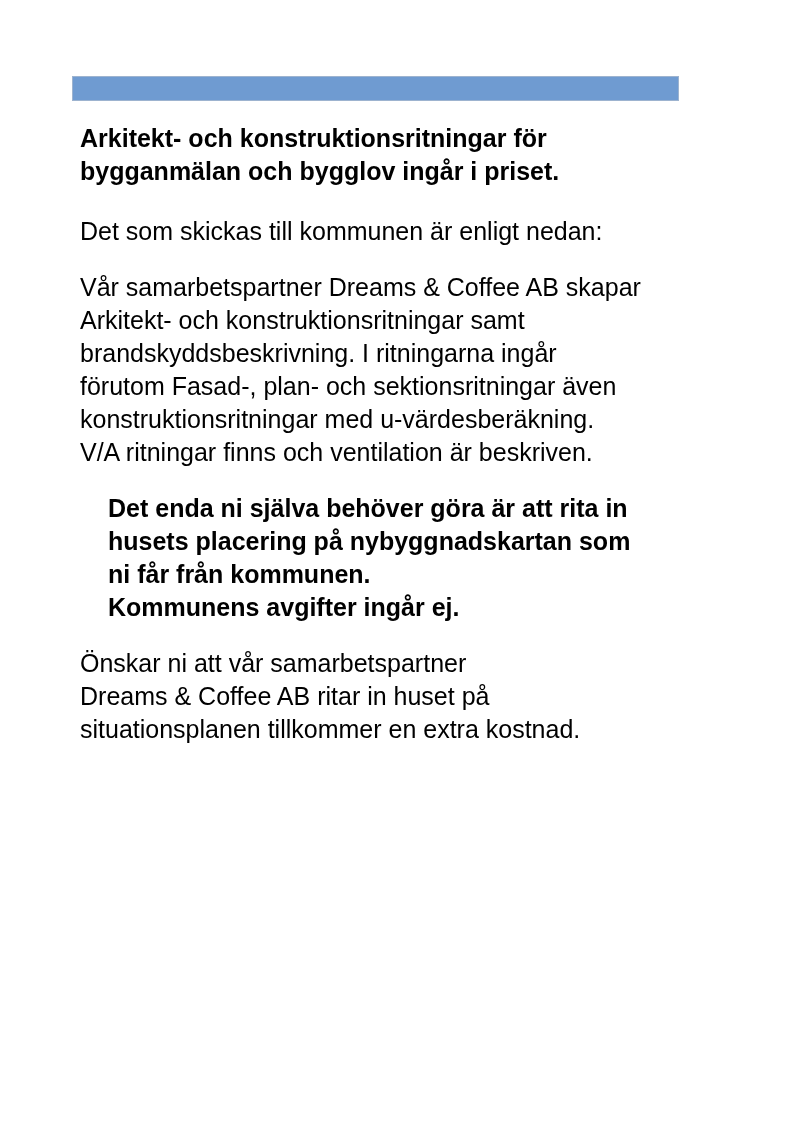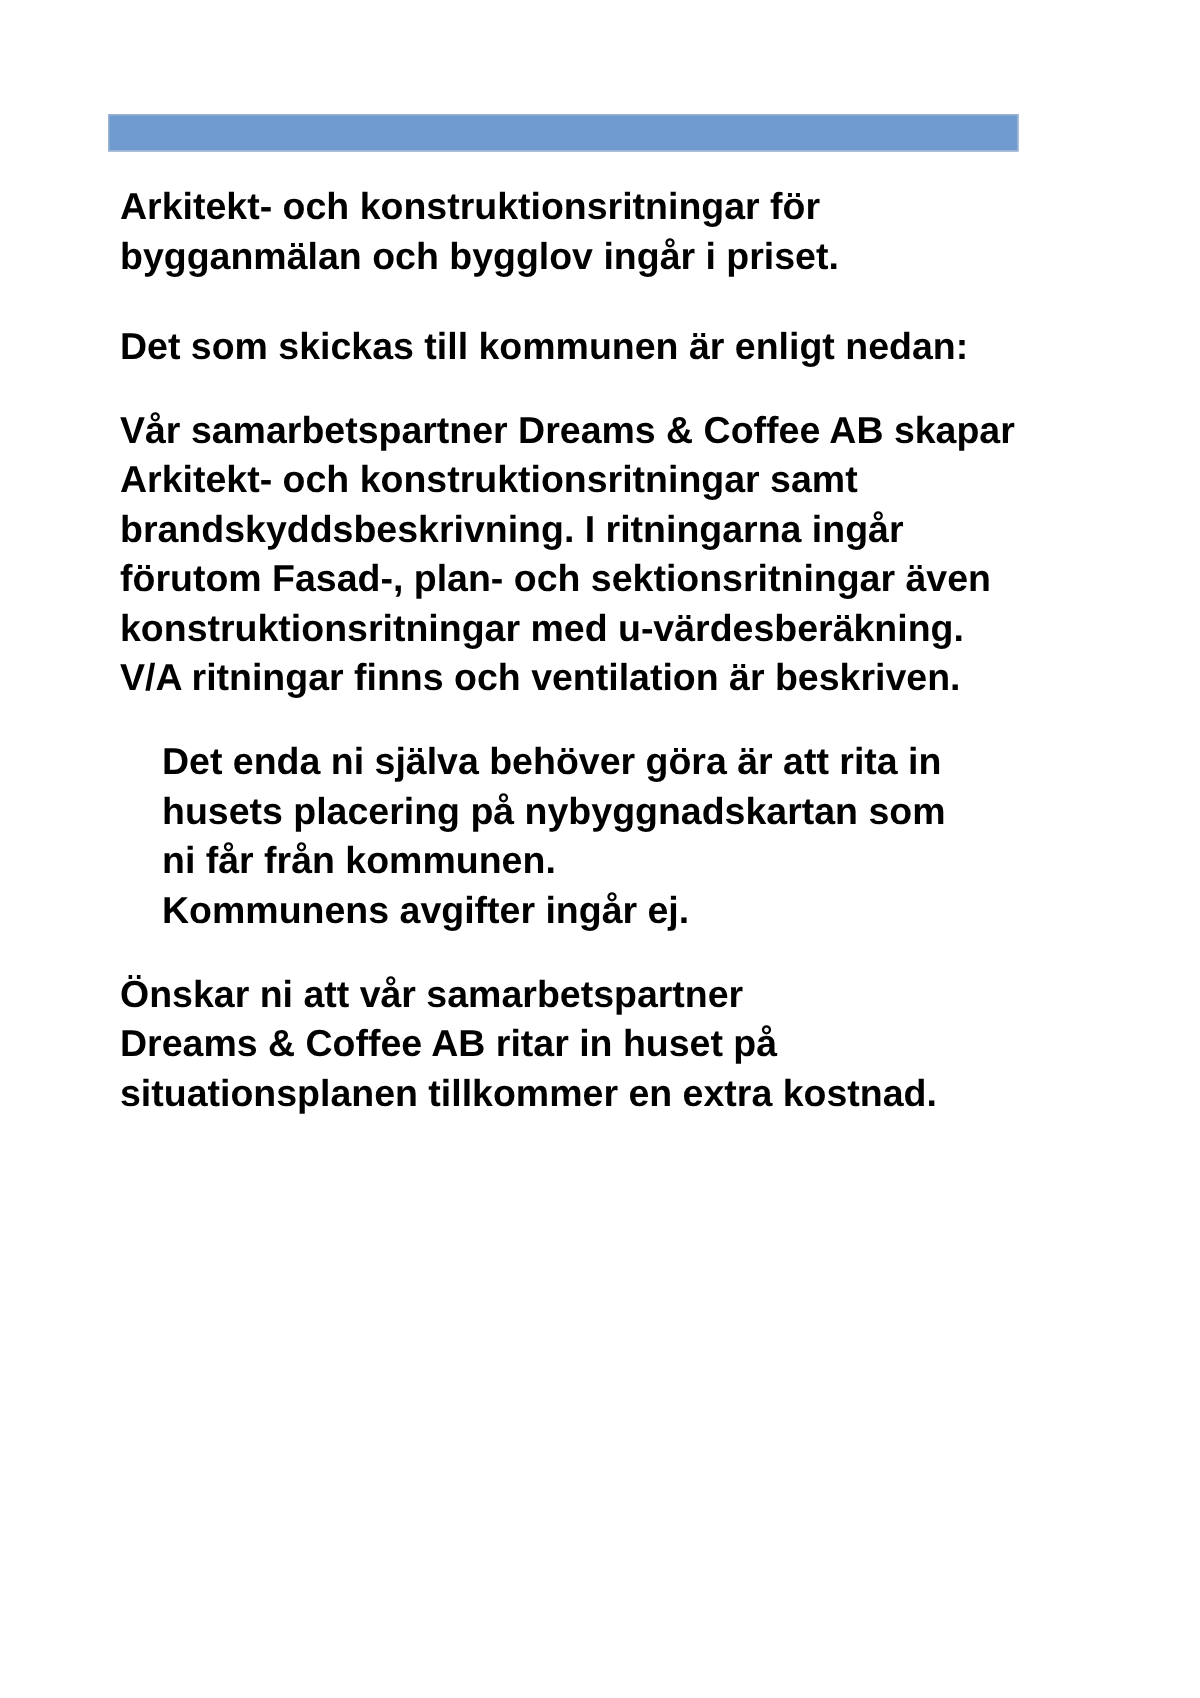--- a/index.html
+++ b/index.html
@@ -34,21 +34,21 @@
   .doc-heading {
     margin: 0 0 27px 0;
     font-size: 25px;
     font-weight: bold;
     line-height: 33px;
     white-space: pre-line;
   }
   .para {
     margin: 0 0 23px 0;
     font-size: 25px;
-    font-weight: bold;
+    font-weight: normal;
     line-height: 33px;
     white-space: pre-line;
   }
   .para.bold {
     font-weight: bold;
     margin-left: 28px;
   }
   .para.last {
     margin-bottom: 16px;
   }

